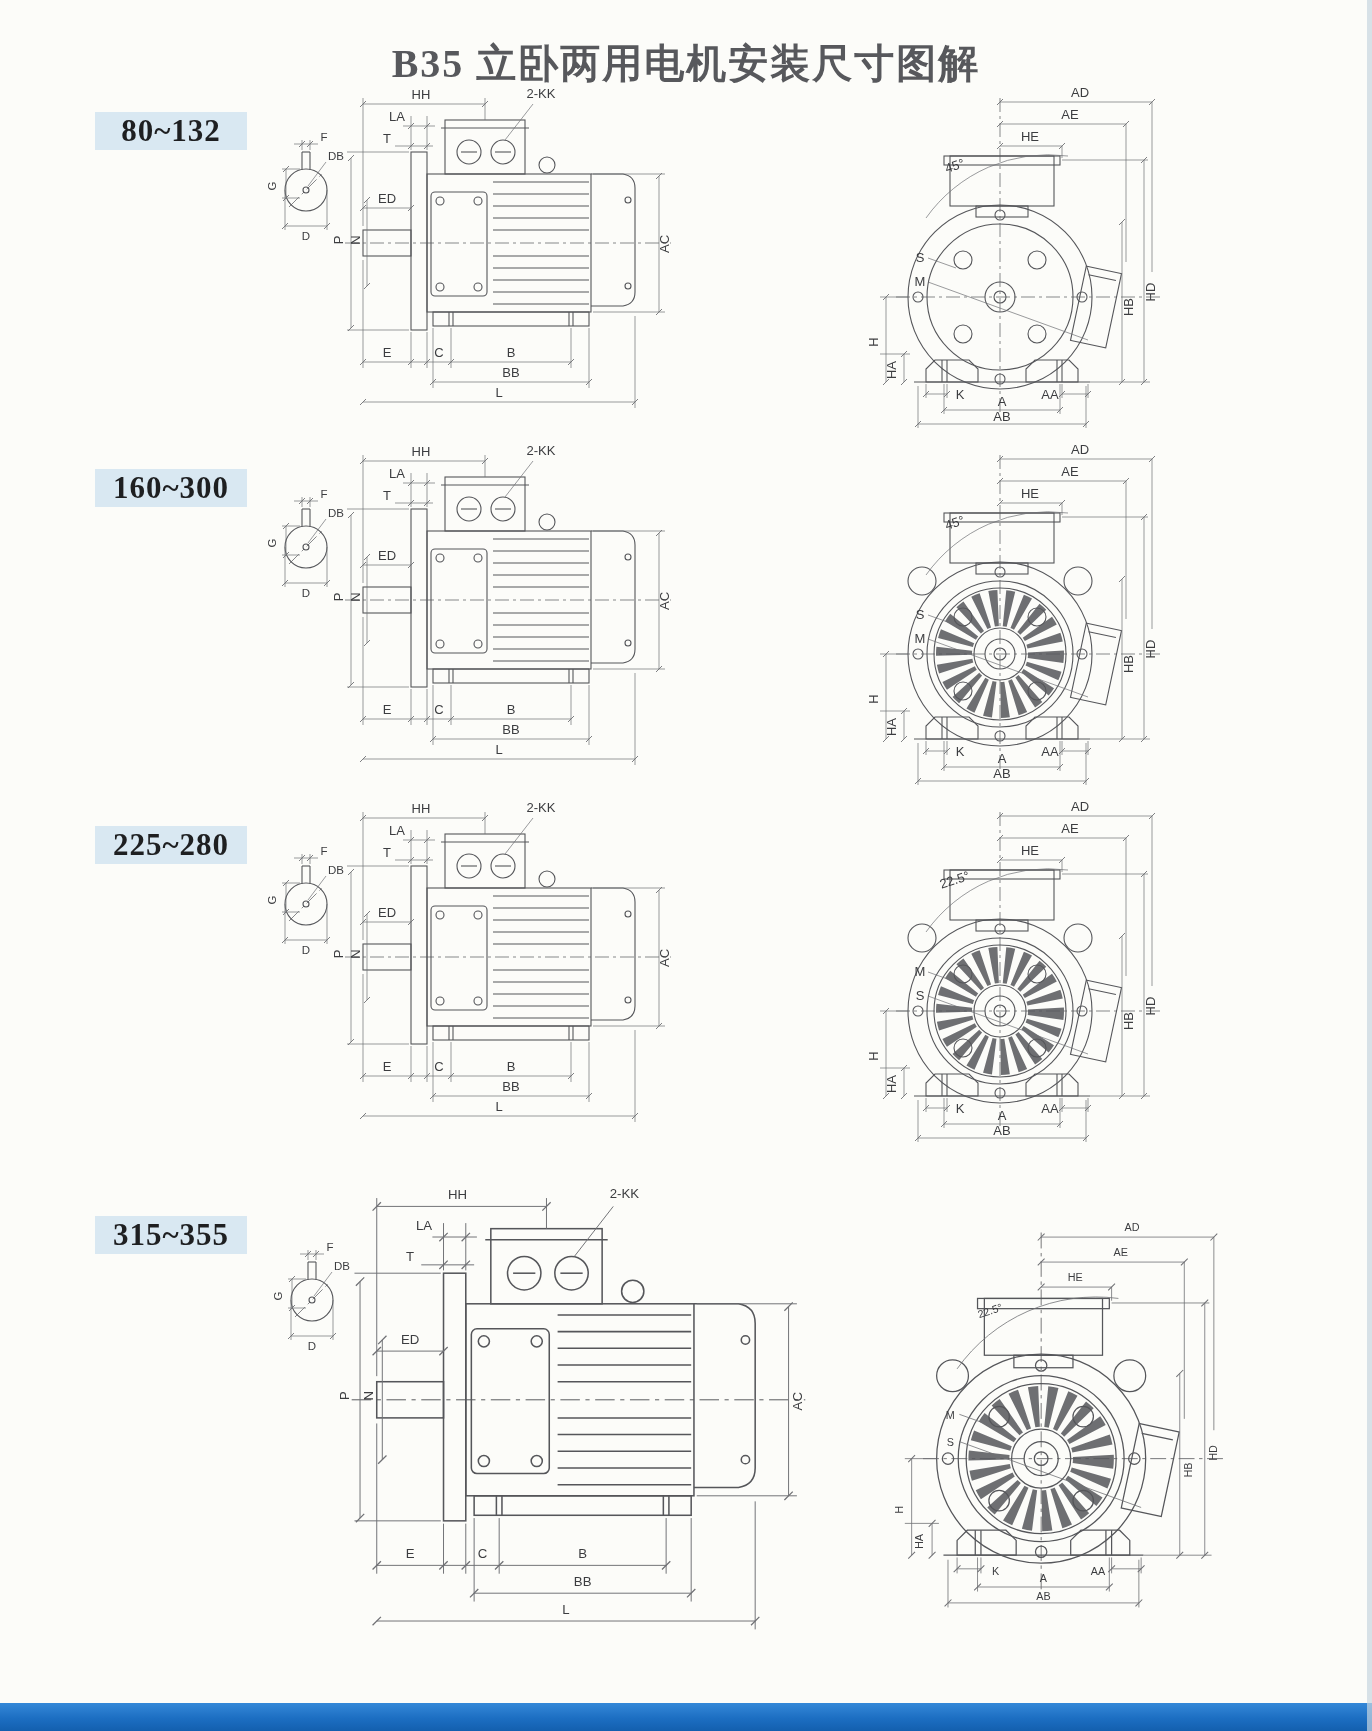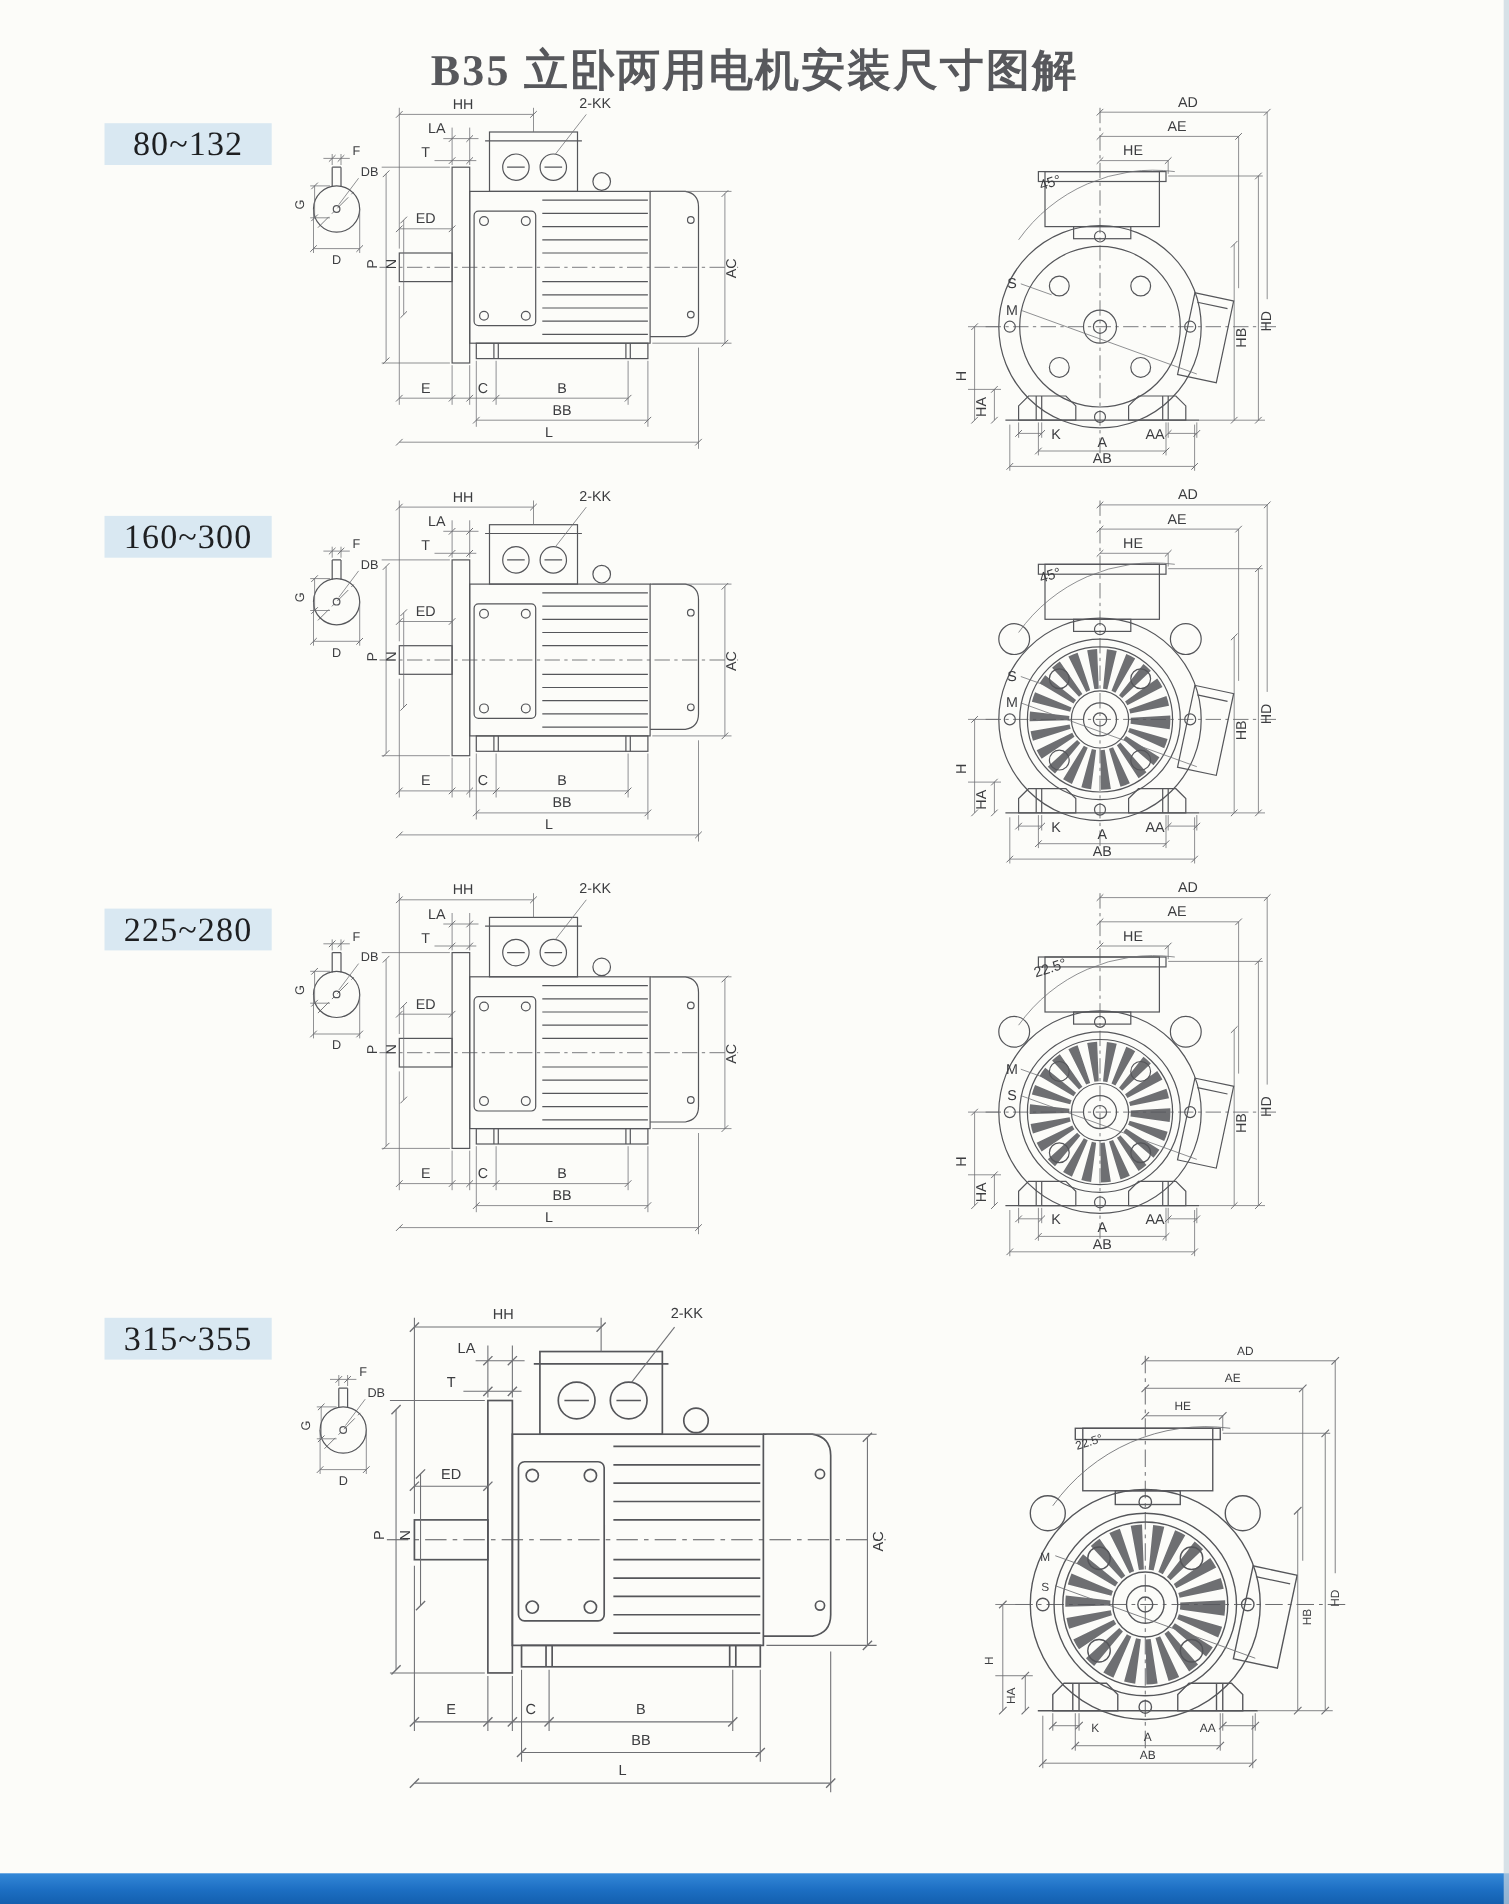--- a/index.html
+++ b/index.html
@@ -6,26 +6,26 @@
 body{width:1372px;height:1731px;position:relative;overflow:hidden;
   background:var(--paper,#fcfcf9);font-family:"Liberation Sans",sans-serif}
 .title{height:72px;padding-top:36px;text-align:center;
   font-family:"Liberation Serif",serif;font-weight:700;font-size:40px;
   color:var(--title_text,#57585c);letter-spacing:2px}
 .row{position:relative;height:357px;width:1372px}
 .row.r4{height:560px}
 .badge{position:absolute;left:95px;top:40px;min-width:152px;height:38px;padding:0 14px;
   display:flex;align-items:center;justify-content:center;
   background:var(--badge_bg,#d9e8f2);color:#1e1f21;
-  font-family:"Liberation Serif",serif;font-weight:400;font-size:31px;letter-spacing:1px}
+  font-family:"Liberation Serif",serif;font-weight:700;font-size:31px;letter-spacing:1px}
 .row svg{position:absolute}
 .shaft-svg{left:256px;top:56px;width:100px;height:115px}
 .side-svg{left:333px;top:8px;width:345px;height:350px}
 .front-svg{left:830px;top:0;width:345px;height:360px}
-.r4 .badge{top:55px}
+.r4 .badge{top:73px}
 .r4 .shaft-svg{left:262px;top:95px}
 .r4 .side-svg{left:335px;top:30px;width:480px;height:487px}
 .r4 .front-svg{left:848px;top:60px;width:392px;height:409px}
 .r4 .side-svg text,.r4 .front-svg text{font-size:9.5px}
 .ln{stroke:var(--line,#55565a);fill:none;stroke-width:1.1}
 .dim{stroke:var(--dim_line,#6f7074);fill:none;stroke-width:.7}
 svg text{font-size:13px;fill:var(--text,#3c3d40);stroke:none;text-anchor:middle}
 .shaft-svg text{font-size:11.5px}
 .dash{stroke-dasharray:14 4 3 4;stroke-width:.7}
 .slots{stroke-width:36;stroke-dasharray:6.5 6.5;opacity:.85}

